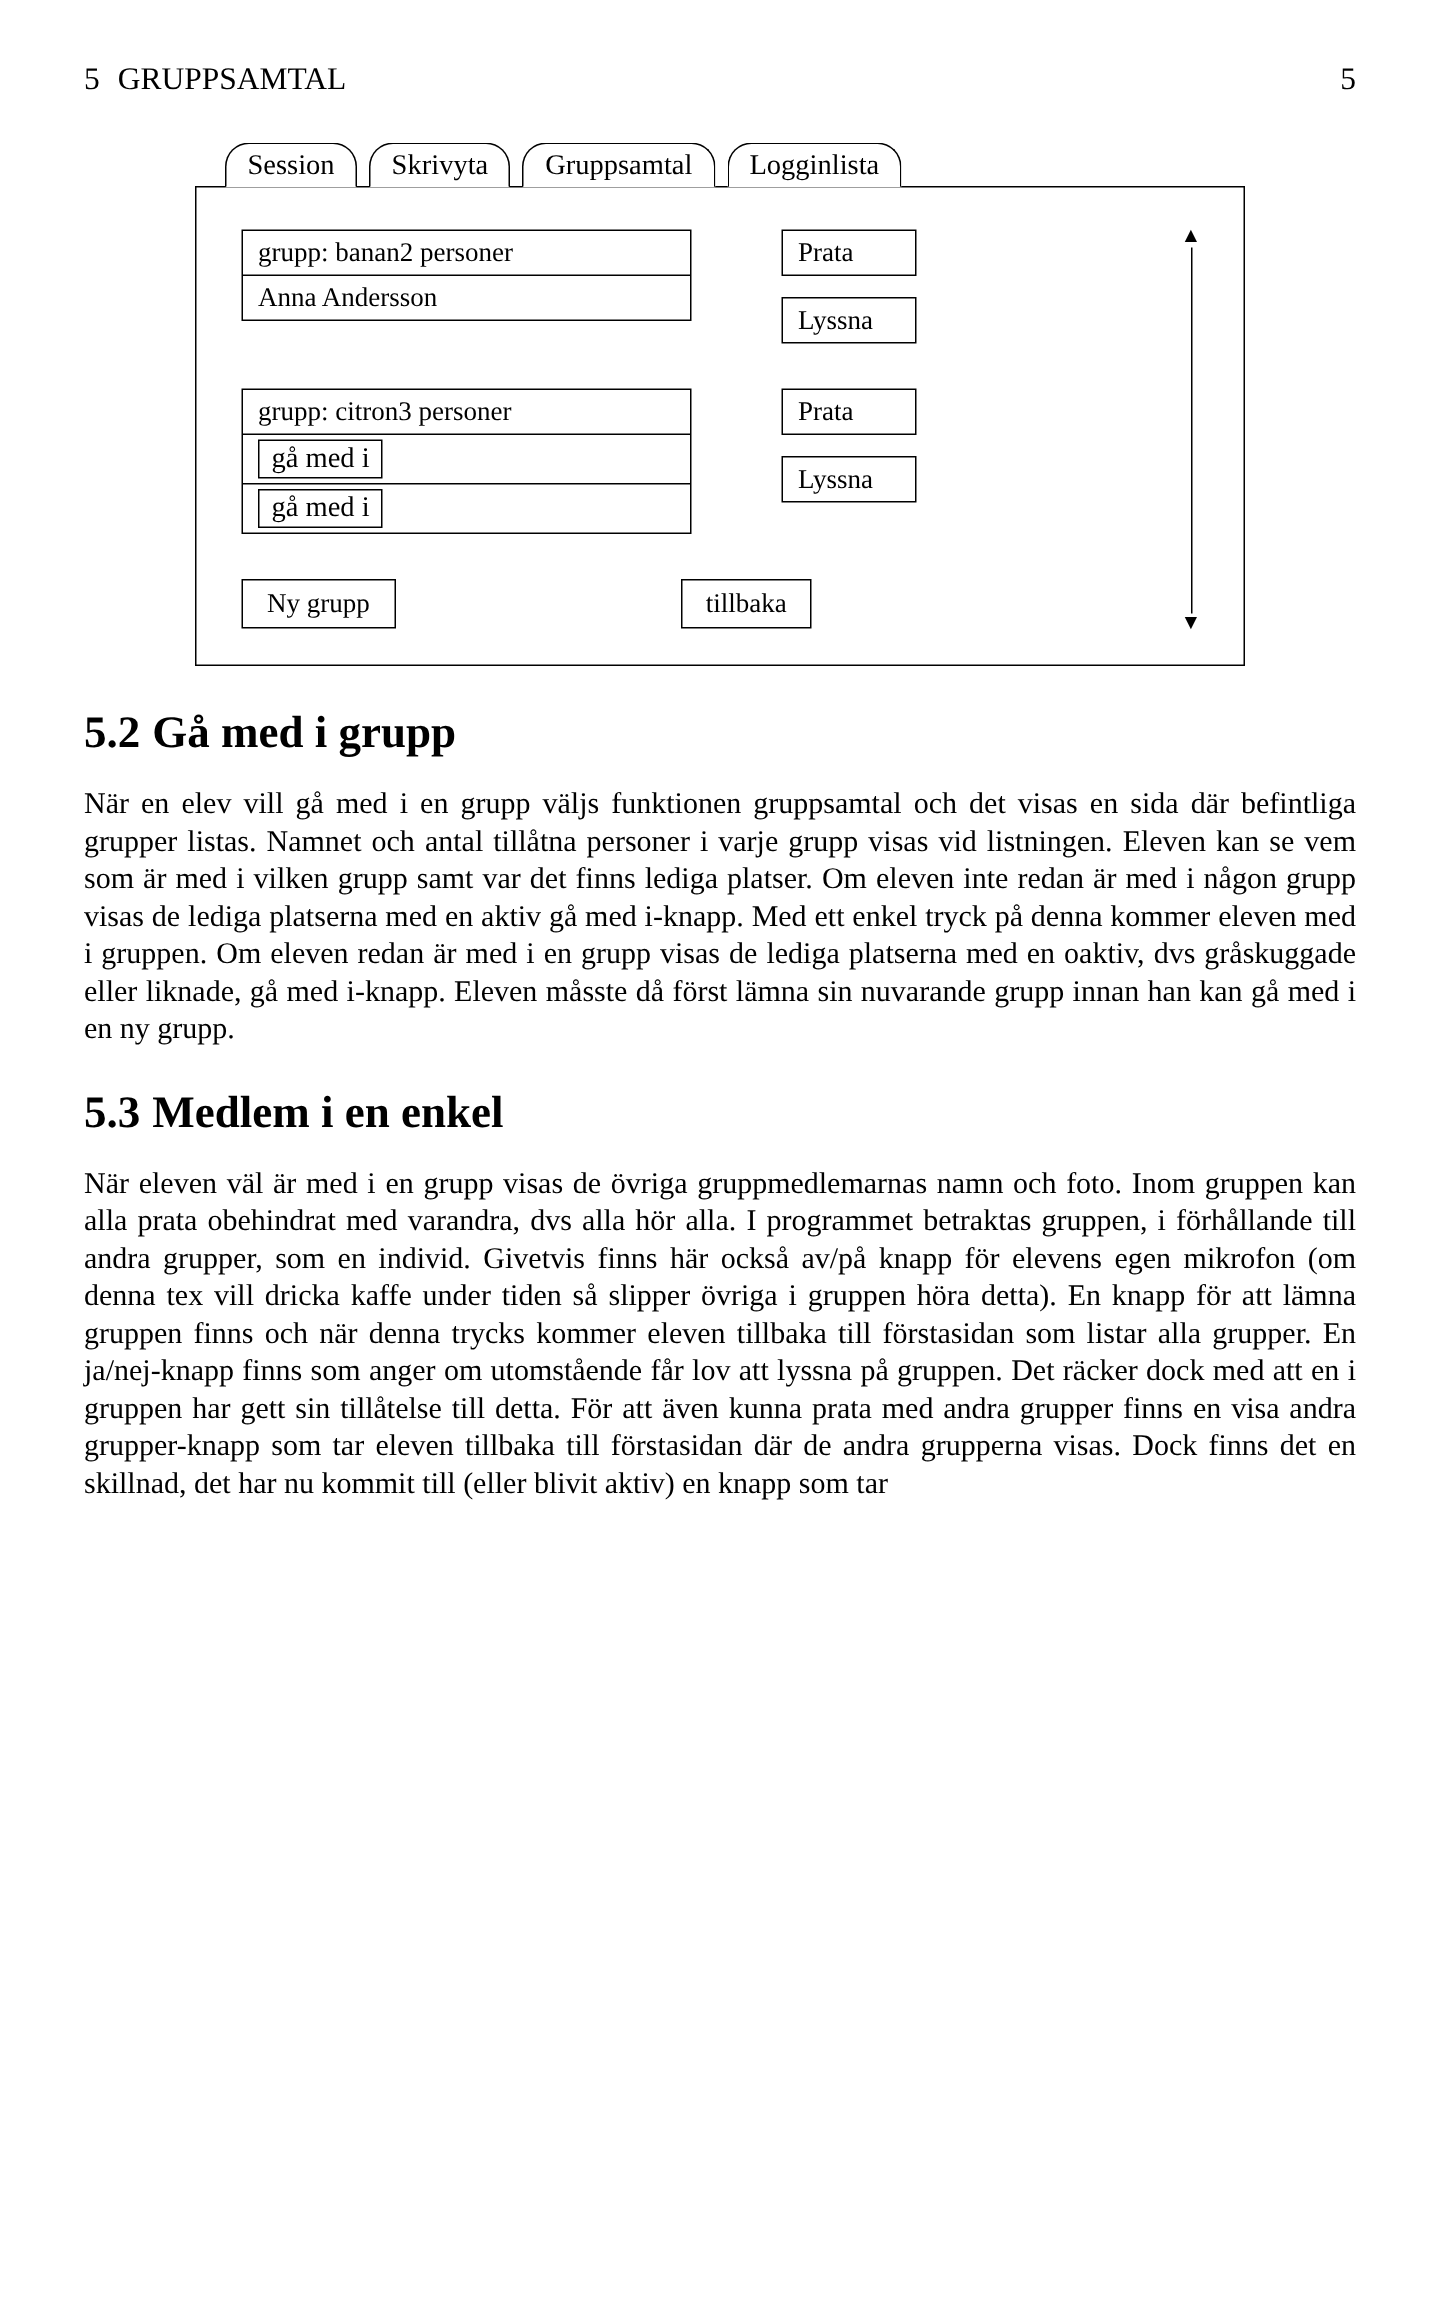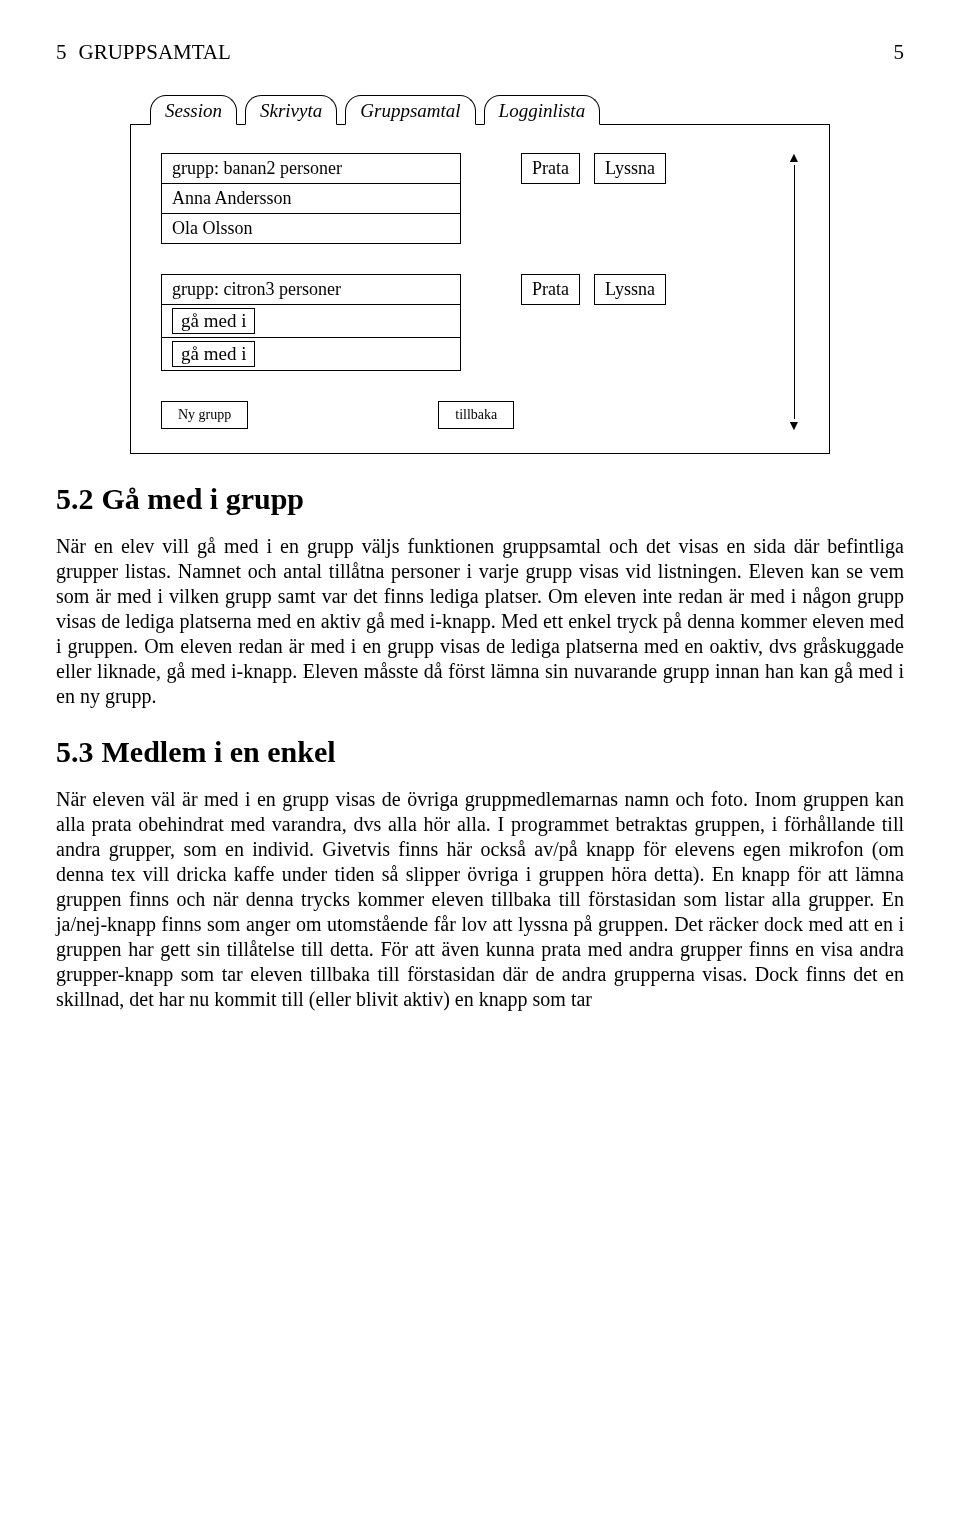--- a/index.html
+++ b/index.html
@@ -25,21 +25,20 @@
     margin: 0 auto 28px auto;
     width: 700px;
     position: relative;
   }
   .tabs {
     display: flex;
     gap: 8px;
     position: relative;
     z-index: 2;
     margin-left: 20px;
-    font-style: italic;
   }
   .tab {
     border: 1px solid #000;
     border-bottom: 1px solid #fff;
     border-radius: 16px 16px 0 0;
     padding: 4px 14px 2px 14px;
     font-size: 19px;
     background: #fff;
     margin-bottom: -1px;
   }
@@ -69,21 +68,21 @@
     padding: 3px 10px;
   }
   .small-btn-inner {
     display: inline-block;
     border: 1px solid #000;
     font-size: 19px;
     padding: 1px 8px;
   }
   .btn-col {
     display: flex;
-    flex-direction: row;
+    flex-direction: column;
     gap: 14px;
     width: 90px;
   }
   .btn {
     border: 1px solid #000;
     text-align: left;
     padding: 4px 10px;
     font-size: 18px;
     box-sizing: border-box;
   }
@@ -94,21 +93,21 @@
     margin-bottom: 30px;
   }
   .bottom-row {
     display: flex;
     gap: 190px;
     margin-top: 10px;
   }
   .bottom-btn {
     border: 1px solid #000;
     padding: 5px 16px;
-    font-size: 14px;
+    font-size: 18px;
   }
   .scroll {
     position: absolute;
     right: 28px;
     top: 26px;
     bottom: 20px;
     width: 14px;
     display: flex;
     flex-direction: column;
     align-items: center;
@@ -157,21 +156,20 @@
 
     <div class="panel">
 
       <div class="row">
         <div class="gbox">
           <div class="ghead">
             <span>grupp: banan</span>
             <span>2 personer</span>
           </div>
           <div class="grow">Anna Andersson</div>
-          <div class="grow">Ola Olsson</div>
         </div>
         <div class="btn-col">
           <div class="btn">Prata</div>
           <div class="btn">Lyssna</div>
         </div>
       </div>
 
       <div class="row">
         <div class="gbox">
           <div class="ghead">

